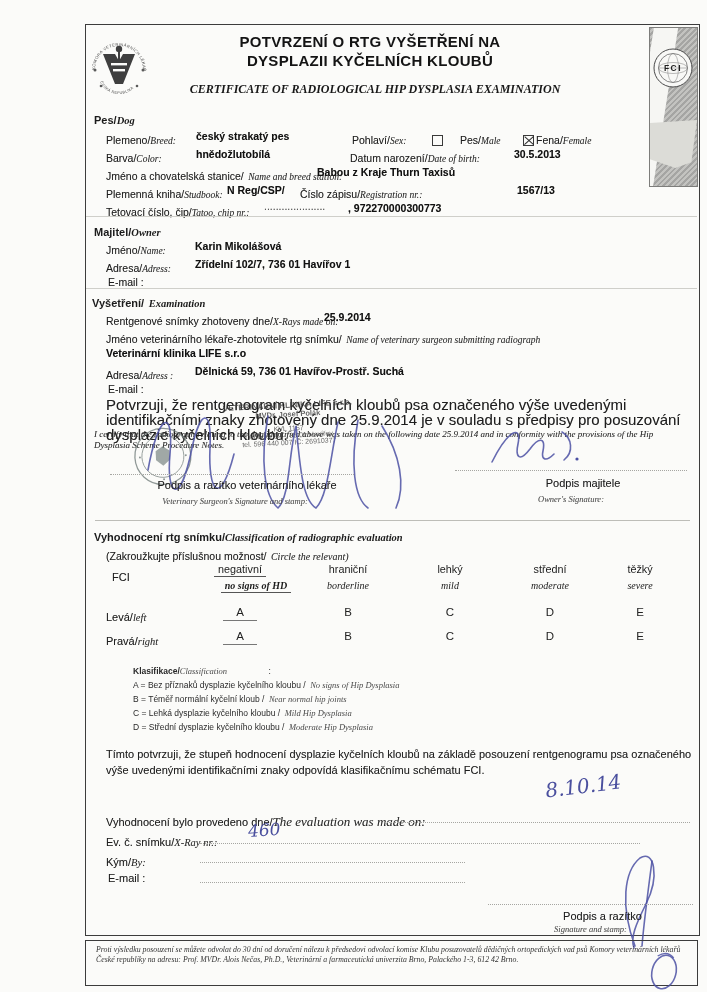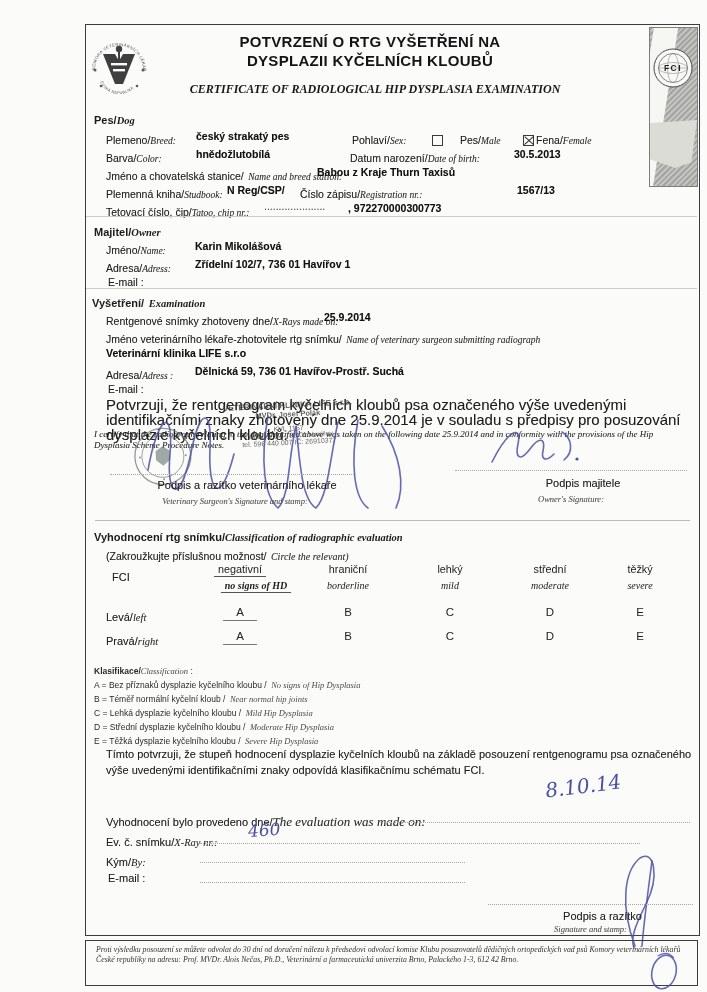--- a/index.html
+++ b/index.html
@@ -22,21 +22,21 @@
   .cbx{display:inline-block;width:11px;height:11px;border:1.3px solid #3a3a3a;box-sizing:border-box;position:relative;background:#fbfbf9;vertical-align:middle;}
   .cbx.checked::before,.cbx.checked::after{content:"";position:absolute;left:-1px;top:4px;width:12px;height:1.4px;background:#2f2f2f;}
   .cbx.checked::before{transform:rotate(42deg);}
   .cbx.checked::after{transform:rotate(-42deg);}
   .colhead-cs{position:absolute;width:96px;text-align:center;font:10.8px "Liberation Sans",sans-serif;}
   .colhead-en{position:absolute;width:96px;text-align:center;font:italic 10px "Liberation Serif",serif;}
   .colhead-en.b{font-weight:700;}
   .grade{position:absolute;width:96px;text-align:center;font:11.5px "Liberation Sans",sans-serif;color:#222;}
   .u{border-bottom:1.3px solid #555;padding:0 4px 1px 4px;}
   .gradesel{display:inline-block;border-bottom:1.3px solid #777;padding:0 13px 2px 13px;}
-  .cls-cs{font:8.5px "Liberation Sans",sans-serif;color:#2a2a2a;}
+  .cls-cs{font:8.5px "Liberation Sans",sans-serif;color:#2a2a2a;margin-left:39px;}
   .cls-en{font:italic 8.5px "Liberation Serif",serif;color:#4a4a4a;}
   .hand{font-family:"DejaVu Serif",serif;font-style:italic;color:#4a4f9e;}
   .stampTxt{color:#3f3f3f;opacity:.82;text-align:center;line-height:9.5px;}
   .stampTxt .l1{font:700 8px "Liberation Sans",sans-serif;}
   .stampTxt .l2{font:700 7.5px "Liberation Sans",sans-serif;}
   .stampTxt .l3{font:7px "Liberation Sans",sans-serif;}
   .fci-badge{width:47px;height:158px;background:repeating-linear-gradient(135deg,#a5a5a3 0 2px,#c3c3c0 2px 4px);border:1px solid #7d7d7b;overflow:hidden;}
   .fci-stripe{position:absolute;left:-9px;top:-6px;width:24px;height:176px;background:#f6f6f3;transform:rotate(9deg);}
   .fci-patch{position:absolute;left:0;top:92px;width:47px;height:48px;background:#dcdcd7;clip-path:polygon(0 6%,100% 0,88% 88%,54% 100%,0 82%);}
   .sig{stroke:#4b50a3;stroke-width:1.6;fill:none;stroke-linecap:round;opacity:.85;}
@@ -261,21 +261,20 @@
   <div class="grade" style="left:592px;top:630px;">E</div>
 
   
   <div class="abs" style="left:94px;top:660px;">
     <span class="cls-cs" style="font-weight:700;">Klasifikace/</span><span class="cls-en">Classification</span><span class="cls-cs"> :</span>
   </div>
   <div class="abs" style="left:94px;top:674px;"><span class="cls-cs">A = Bez příznaků dysplazie kyčelního kloubu /</span> <span class="cls-en">No signs of Hip Dysplasia</span></div>
   <div class="abs" style="left:94px;top:688px;"><span class="cls-cs">B = Téměř normální kyčelní kloub /</span> <span class="cls-en">Near normal hip joints</span></div>
   <div class="abs" style="left:94px;top:702px;"><span class="cls-cs">C = Lehká dysplazie kyčelního kloubu /</span> <span class="cls-en">Mild Hip Dysplasia</span></div>
   <div class="abs" style="left:94px;top:716px;"><span class="cls-cs">D = Střední dysplazie kyčelního kloubu /</span> <span class="cls-en">Moderate Hip Dysplasia</span></div>
-  <div class="abs" style="left:94px;top:730px;"><span class="cls-cs">E = Těžká dysplazie kyčelního kloubu /</span> <span class="cls-en">Severe Hip Dysplasia</span></div>
 
   
   <div class="abs cs wrap" style="left:94px;top:746px;width:596px;font-size:11px;line-height:16px;">Tímto potvrzuji, že stupeň hodnocení dysplazie kyčelních kloubů na základě posouzení rentgenogramu psa označeného výše uvedenými identifikačními znaky odpovídá klasifikačnímu schématu FCI.</div>
 
   <div class="abs hand" style="left:545px;top:774px;font-size:20px;transform:rotate(-7deg);">8.10.14</div>
 
   
   <div class="abs" style="left:94px;top:812px;">
     <span class="cs" style="font-size:11px;">Vyhodnocení bylo provedeno dne/</span><span class="en" style="font-size:13px;">The evaluation was made on:</span>
   </div>

